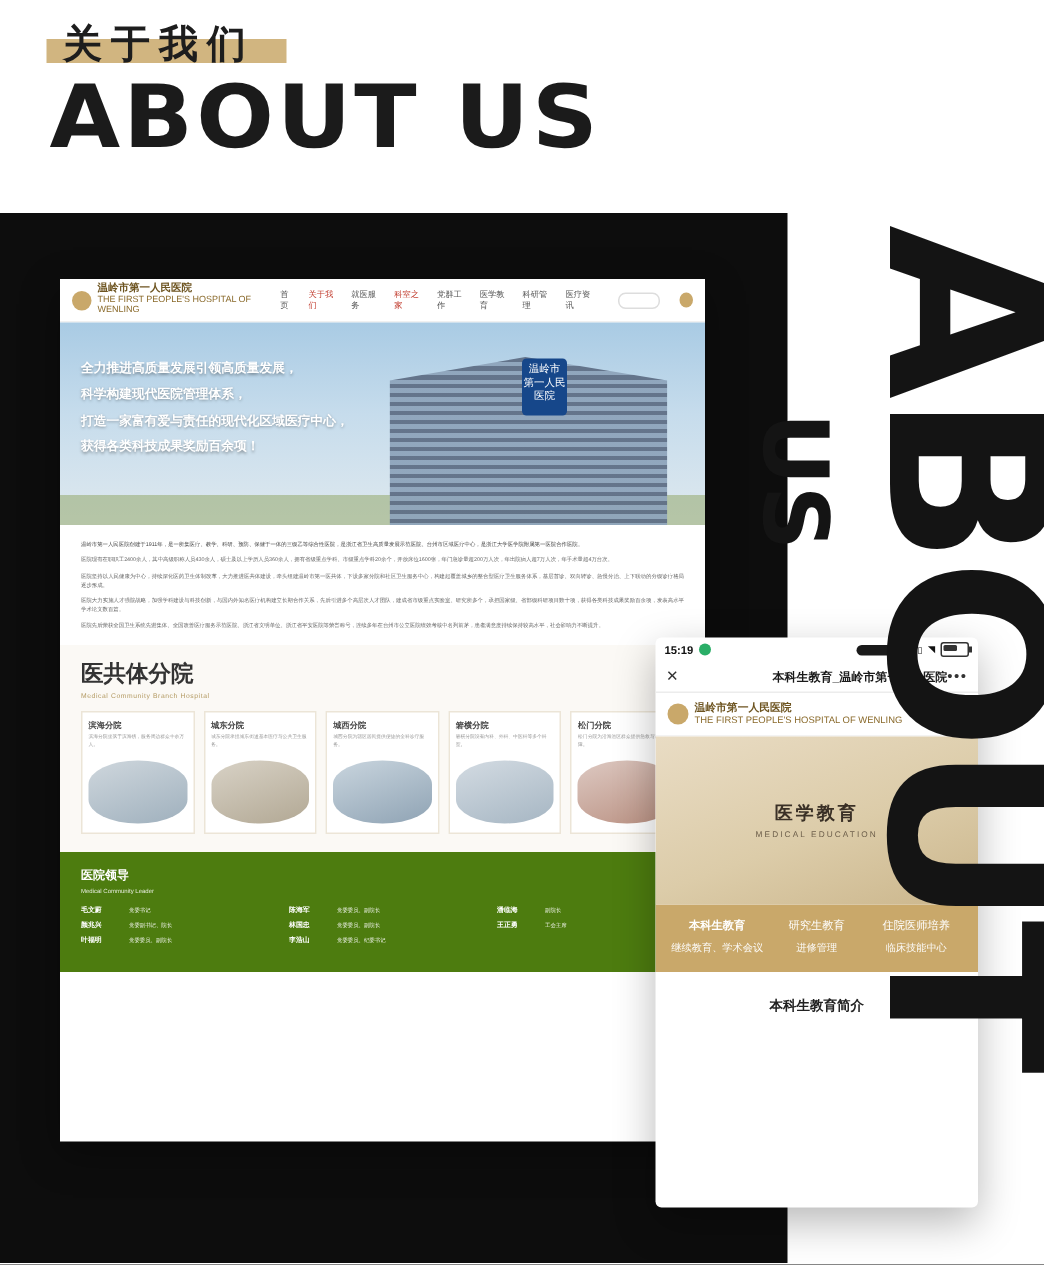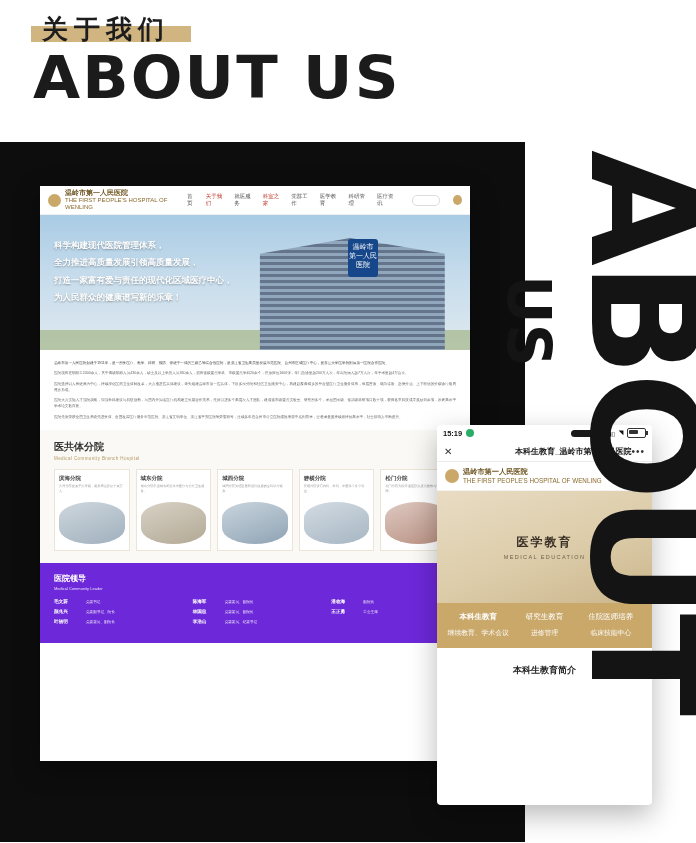--- a/index.html
+++ b/index.html
@@ -83,34 +83,34 @@
   }
   .hero-txt{position:absolute;left:14px;top:22px;z-index:3;color:#fff;font-size:8.5px;line-height:2.05;
     text-shadow:0 1px 2px rgba(0,0,0,.35);font-weight:600;}
   .hero-grass{position:absolute;left:0;bottom:0;width:100%;height:20px;background:#93a86b;opacity:.55;}
   
   .article{padding:10px 14px 6px;background:#fff;}
   .article p{margin:0 0 4px;font-size:3.6px;line-height:1.75;color:#666;text-align:justify;}
   .article p.em{color:#444;}
   
   .branch{background:#fbf9f5;padding:10px 14px 12px;}
-  .branch-h{font-size:10px;color:#333;font-weight:700;}
+  .branch-h{font-size:15px;color:#333;font-weight:700;}
   .branch-sub{font-size:4.5px;color:#b39a62;letter-spacing:.4px;margin-top:2px;margin-bottom:8px;}
   .branch-grid{display:flex;gap:6px;}
   .bcard{flex:1;background:#fff;border:1px solid #ece5d7;padding:5px 4px 6px;}
   .bcard h4{margin:0 0 2px;font-size:5.5px;color:#444;}
   .bcard .d{font-size:3.2px;color:#999;line-height:1.5;height:14px;overflow:hidden;}
   .bcard .ph{margin-top:4px;height:42px;border-radius:50%/38%;overflow:hidden;
     background:linear-gradient(160deg,#cfd7dd,#9fb0bd);}
   .bcard:nth-child(2) .ph{background:linear-gradient(160deg,#d8d2c6,#b2a894);}
   .bcard:nth-child(3) .ph{background:linear-gradient(160deg,#c9d5de,#8fa3b4);}
   .bcard:nth-child(4) .ph{background:linear-gradient(160deg,#d3dbe2,#a6b6c3);}
   .bcard:nth-child(5) .ph{background:linear-gradient(160deg,#ddc9c2,#b98f80);}
   
-  .leader{background:#6d28d9;color:#fff;padding:10px 14px 14px;}
+  .leader{background:#4d7c0f;color:#fff;padding:10px 14px 14px;}
   .leader-h{font-size:8px;font-weight:700;}
   .leader-sub{font-size:4px;opacity:.85;margin-top:2px;}
   .leader-grid{display:flex;gap:14px;margin-top:8px;}
   .lcol{flex:1;}
   .lrow{display:flex;gap:6px;font-size:4.6px;margin-bottom:5px;align-items:baseline;}
   .lrow .n{font-weight:700;width:26px;flex:none;}
   .lrow .t{opacity:.9;font-size:3.6px;}
   
   .phone{
     position:absolute;left:437px;top:425px;width:215px;height:380px;
@@ -183,24 +183,24 @@
       <span>科研管理</span>
       <span>医疗资讯</span>
       <span class="nav-search"></span>
       <span class="nav-circ"></span>
     </div>
   </div>
 
   <div class="hero">
     <div class="hero-badge">温岭市<br>第一人民<br>医院</div>
     <div class="hero-txt">
+      <div>全力推进高质量发展引领高质量发展，</div>
       <div>科学构建现代医院管理体系，</div>
-      <div>全力推进高质量发展引领高质量发展，</div>
       <div>打造一家富有爱与责任的现代化区域医疗中心，</div>
-      <div>为人民群众的健康谱写新的乐章！</div>
+      <div>获得各类科技成果奖励百余项！</div>
     </div>
     <div class="hero-grass"></div>
   </div>
 
   <div class="article">
     <p class="em">温岭市第一人民医院创建于1911年，是一所集医疗、教学、科研、预防、保健于一体的三级乙等综合性医院，是浙江省卫生高质量发展示范医院、台州市区域医疗中心，是浙江大学医学院附属第一医院合作医院。</p>
     <p>医院现有在职职工2400余人，其中高级职称人员430余人，硕士及以上学历人员360余人，拥有省级重点学科、市级重点学科20余个，开放床位1600张，年门急诊量超200万人次，年出院病人超7万人次，年手术量超4万台次。</p>
     <p>医院坚持以人民健康为中心，持续深化医药卫生体制改革，大力推进医共体建设，牵头组建温岭市第一医共体，下设多家分院和社区卫生服务中心，构建起覆盖城乡的整合型医疗卫生服务体系，基层首诊、双向转诊、急慢分治、上下联动的分级诊疗格局逐步形成。</p>
     <p>医院大力实施人才强院战略，加强学科建设与科技创新，与国内外知名医疗机构建立长期合作关系，先后引进多个高层次人才团队，建成省市级重点实验室、研究所多个，承担国家级、省部级科研项目数十项，获得各类科技成果奖励百余项，发表高水平学术论文数百篇。</p>
     <p>医院先后荣获全国卫生系统先进集体、全国改善医疗服务示范医院、浙江省文明单位、浙江省平安医院等荣誉称号，连续多年在台州市公立医院绩效考核中名列前茅，患者满意度持续保持较高水平，社会影响力不断提升。</p>

